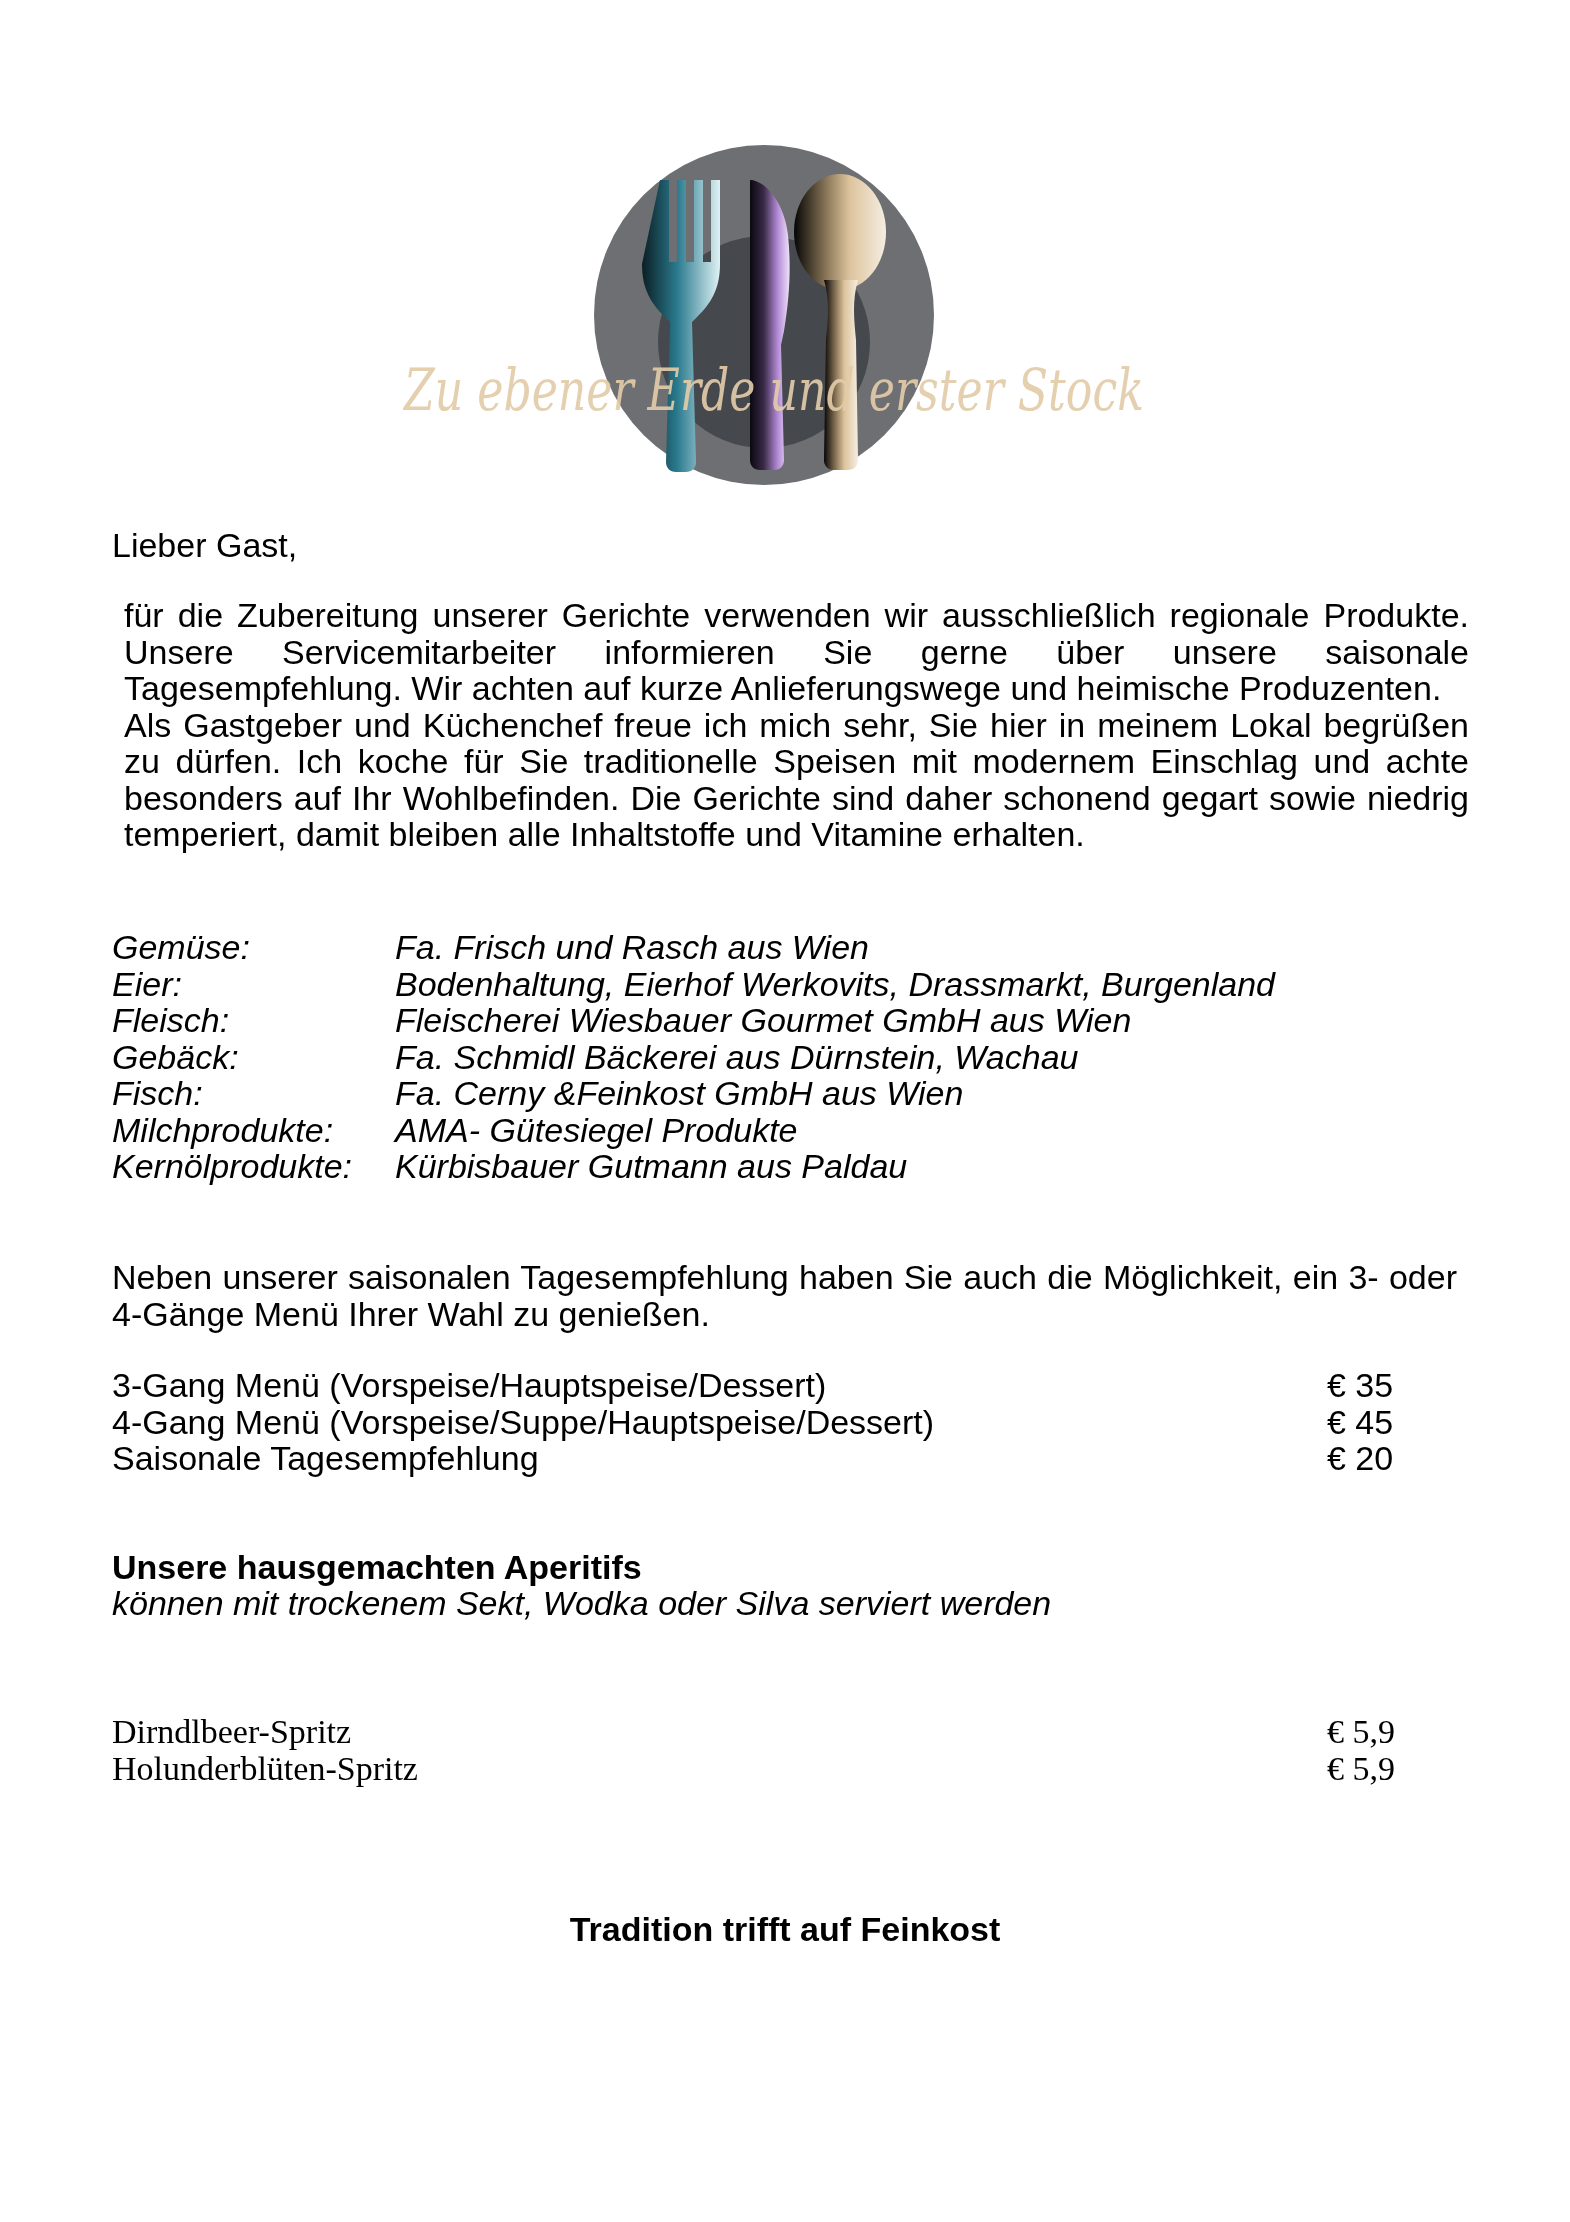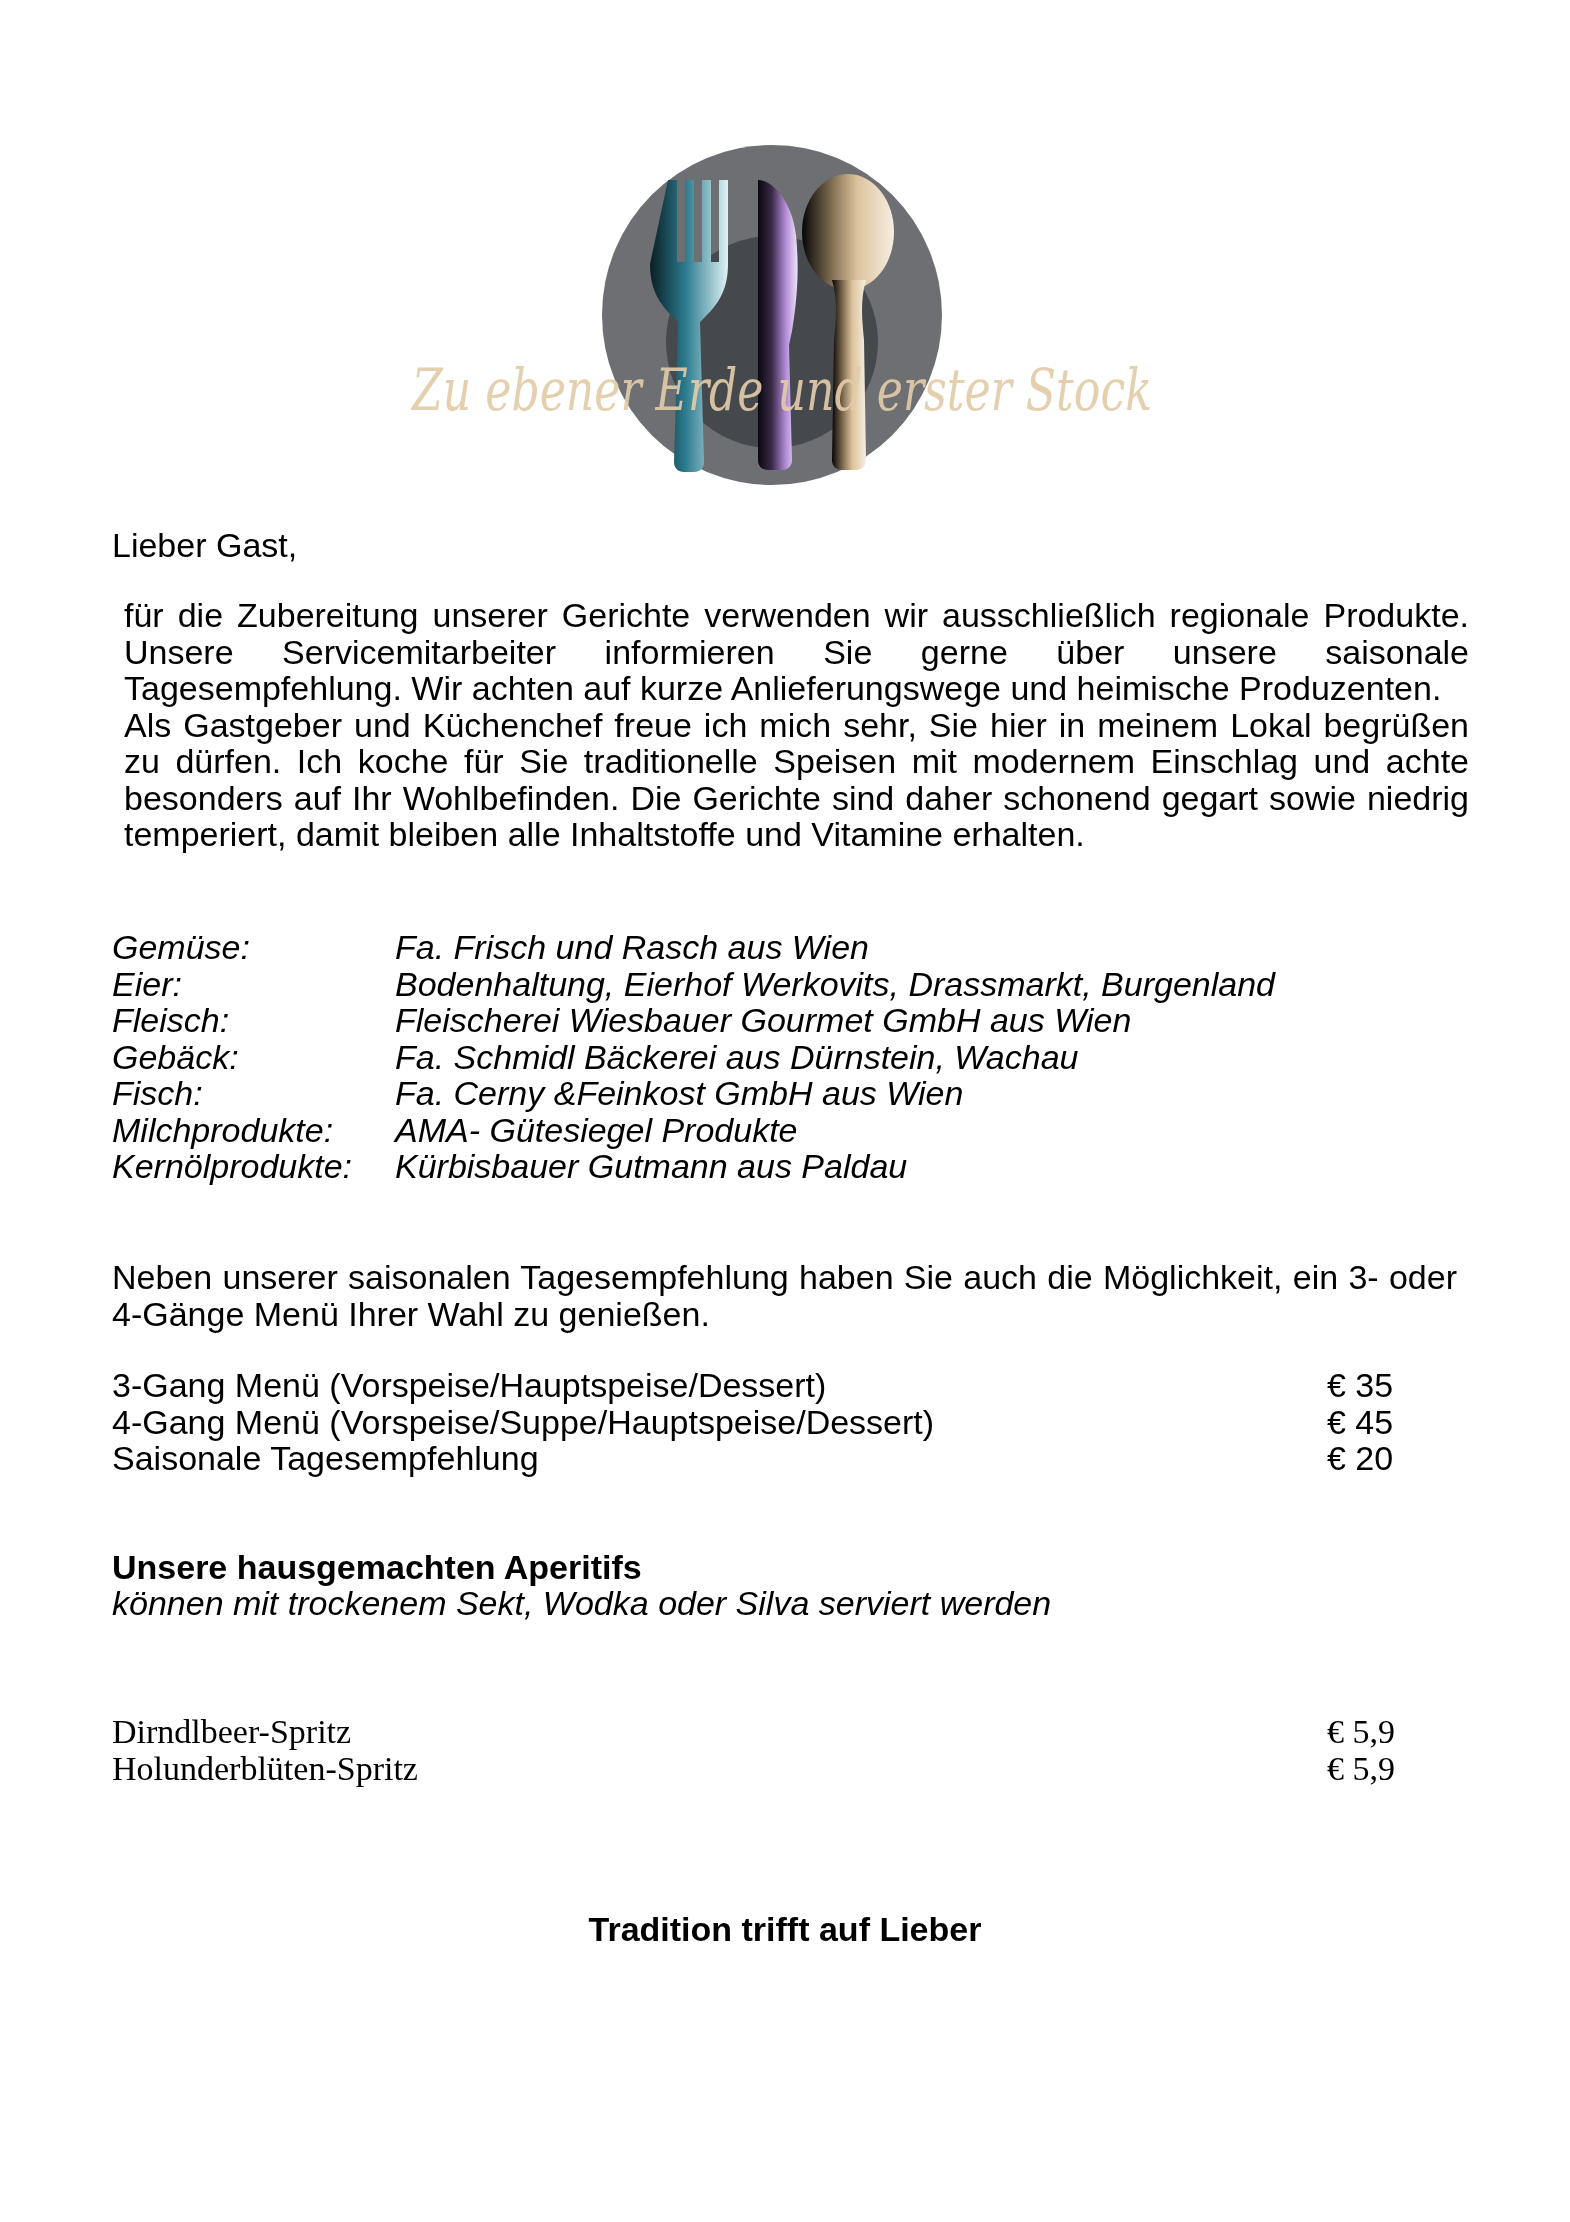--- a/index.html
+++ b/index.html
@@ -5,21 +5,21 @@
     html, body { margin: 0; padding: 0; background: #ffffff; }
     body {
       width: 1570px; height: 2222px; position: relative; overflow: hidden;
       font-family: "Liberation Sans", "DejaVu Sans", sans-serif;
       color: #000000;
     }
     .abs { position: absolute; }
     .txt { font-size: 34px; line-height: 36.5px; white-space: nowrap; }
 
     
-    #logo { position: absolute; left: 392px; top: 130px; width: 780px; height: 370px; }
+    #logo { position: absolute; left: 384px; top: 130px; width: 780px; height: 370px; }
     #logo svg { display: block; }
 
     
     #greeting { left: 112px; top: 527px; }
     #intro { left: 112px; top: 597px; width: 1345px; white-space: normal; text-align: justify; margin-left: 12px; }
     #intro p { margin: 0; text-align: justify; text-align-last: left; }
 
     
     #suppliers { left: 112px; top: 929px; font-style: italic; }
     .sup-row { display: flex; height: 36.5px; }
@@ -147,13 +147,13 @@
   <div class="price-row">
     <span class="price-name">Dirndlbeer-Spritz</span>
     <span class="price-val">€ 5,9</span>
   </div>
   <div class="price-row">
     <span class="price-name">Holunderblüten-Spritz</span>
     <span class="price-val">€ 5,9</span>
   </div>
 </div>
 
-<div id="footer-slogan" class="abs txt">Tradition trifft auf Lieber</div>
+<div id="footer-slogan" class="abs txt">Tradition trifft auf Feinkost</div>
 
 </body></html>

